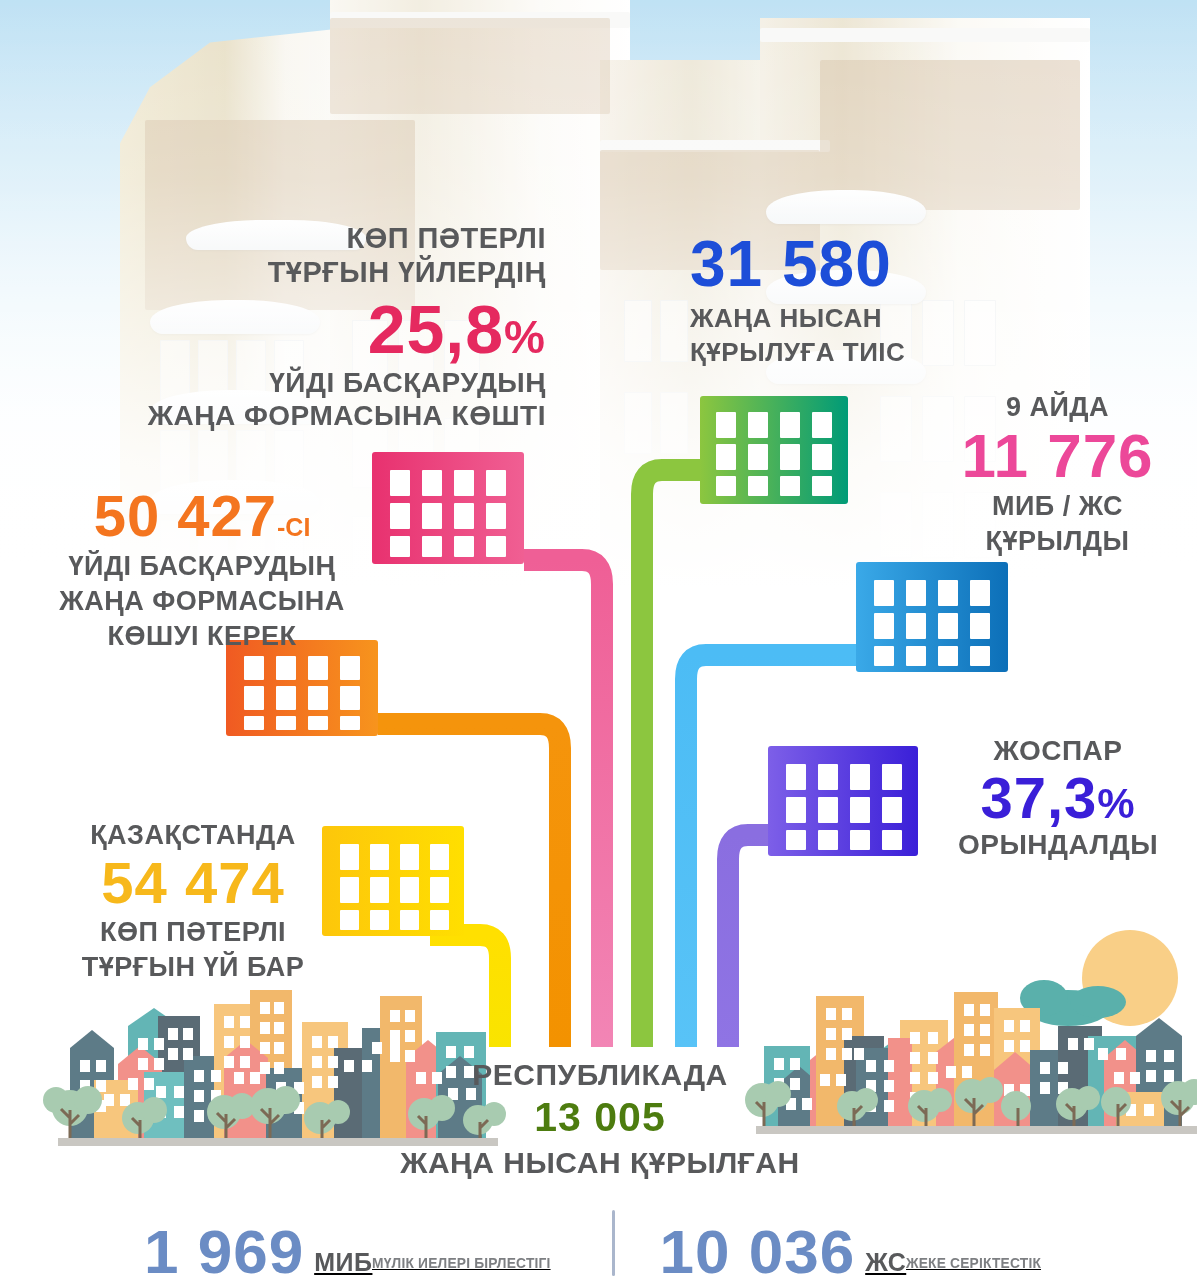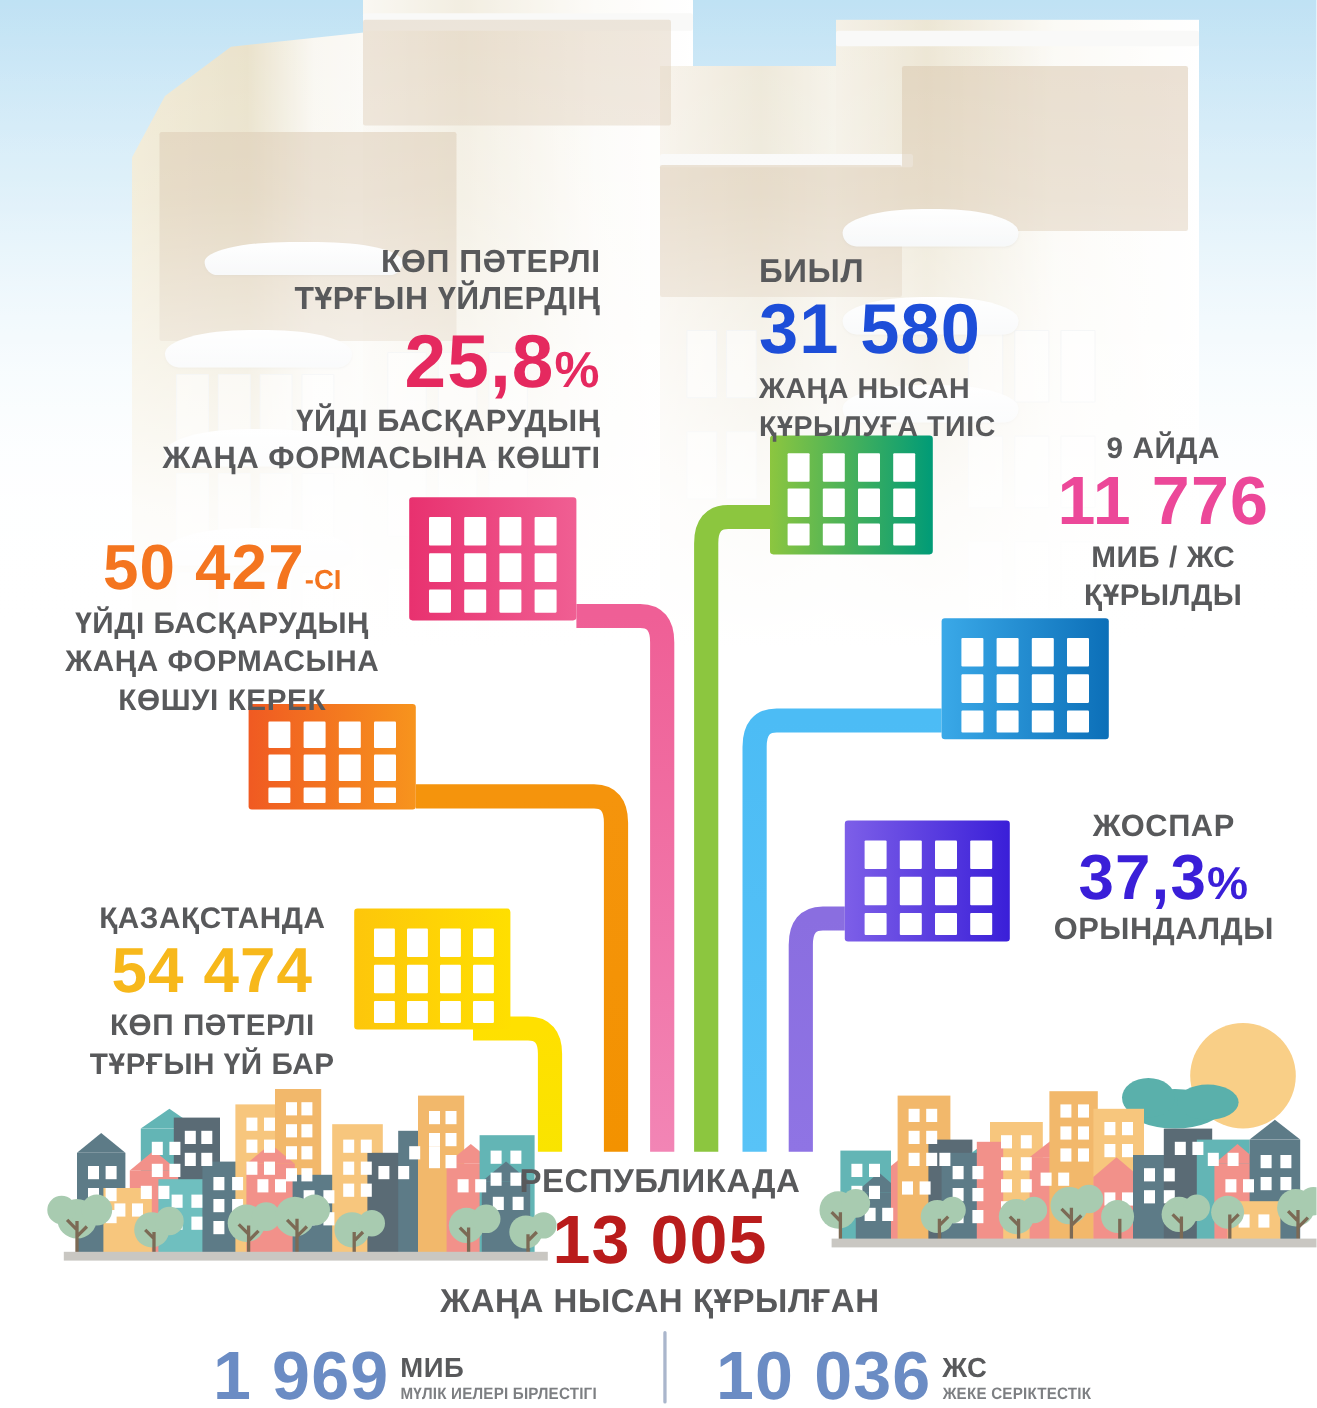--- a/index.html
+++ b/index.html
@@ -67,29 +67,29 @@
   #blk-kz .big{font-size:58px;color:#f7b81b;margin:3px 0 3px 0;}
   #blk-kz .sub .tline{font-size:27px;line-height:1.3;}
 
   #blk-plan{left:928px;top:735px;width:260px;text-align:center;}
   #blk-plan .tline{font-size:28px;}
   #blk-plan .big{font-size:58px;color:#3a1fd8;margin:2px 0 2px 0;}
   #blk-plan .pct{font-size:42px;}
 
   #blk-rep{left:330px;top:1058px;width:540px;text-align:center;}
   #blk-rep .tline{font-size:30px;}
-  #blk-rep .big{font-size:62px;color:#b91c1c;margin:4px 0 8px 0;}
+  #blk-rep .big{font-size:41px;color:#4d7c0f;margin:4px 0 8px 0;}
   #blk-rep .sub .tline{font-size:30px;}
 
   
   .footer{position:absolute;left:0;top:1196px;width:1197px;height:84px;
           display:flex;align-items:flex-end;justify-content:center;gap:5px;}
   .fcell{display:flex;align-items:flex-end;gap:10px;padding:0 34px;}
   .fnum{font-size:62px;font-weight:bold;color:#6b8cc4;line-height:.92;letter-spacing:1px;}
-  .flabs{display:flex;flex-direction:column;align-items:flex-start;padding-bottom:4px;}
+  .flabs{display:flex;flex-direction:row;align-items:center;padding-bottom:4px;text-decoration:underline;}
   .fabbr{font-size:25px;font-weight:bold;color:#58595b;line-height:1.1;letter-spacing:.5px;}
   .ffull{font-size:15px;font-weight:bold;color:#7d7f82;line-height:1.15;letter-spacing:.2px;
          transform:scaleX(.92);transform-origin:left center;white-space:nowrap;}
   .fdiv{width:3px;height:66px;background:#aab6cc;margin:0 6px 4px 6px;border-radius:2px;}
 
   svg{display:block;}
   .svg-layer{position:absolute;left:0;top:0;width:1197px;height:1280px;pointer-events:none;}
 </style>
 </head>
 <body>
@@ -603,21 +603,20 @@
     <div class="tline">КӨП ПӘТЕРЛІ</div>
     <div class="tline">ТҰРҒЫН ҮЙЛЕРДІҢ</div>
     <div class="big"><span>25,8</span><span class="pct">%</span></div>
     <div class="sub">
       <div class="tline">ҮЙДІ БАСҚАРУДЫҢ</div>
       <div class="tline">ЖАҢА ФОРМАСЫНА КӨШТІ</div>
     </div>
   </div>
 
   <div class="tblk" id="blk-year">
-    <div class="tline">БИЫЛ</div>
     <div class="big">31 580</div>
     <div class="sub">
       <div class="tline">ЖАҢА НЫСАН</div>
       <div class="tline">ҚҰРЫЛУҒА ТИІС</div>
     </div>
   </div>
 
   <div class="tblk" id="blk-nine">
     <div class="tline">9 АЙДА</div>
     <div class="big">11 776</div>

